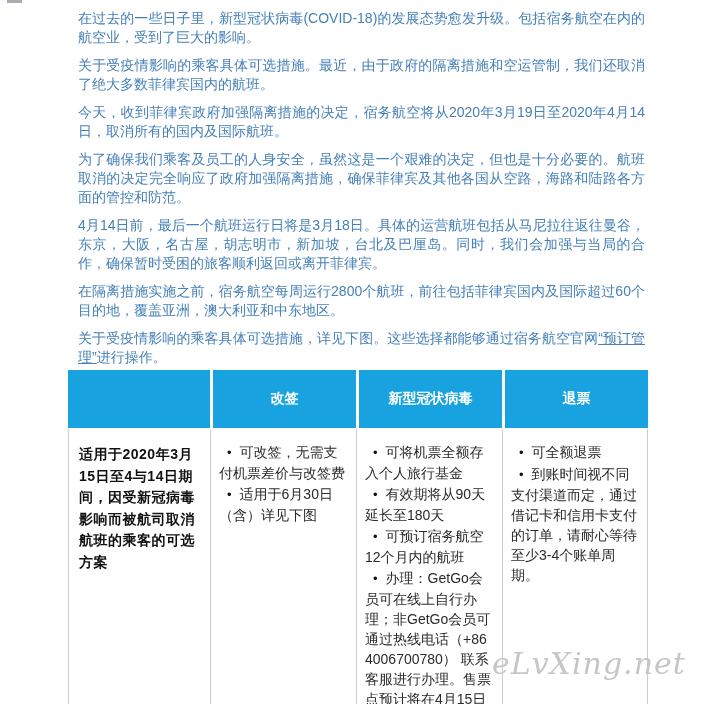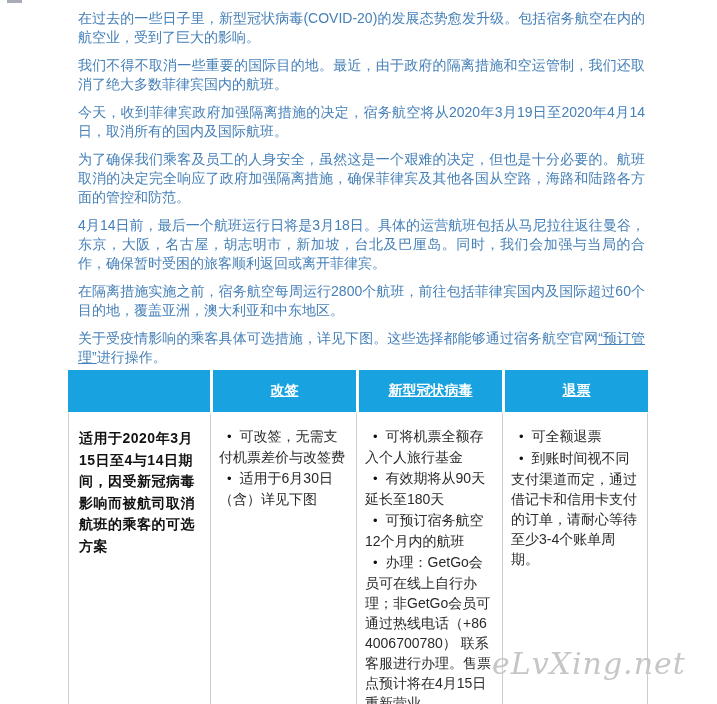--- a/index.html
+++ b/index.html
@@ -23,23 +23,22 @@
   }
 
   table.options-table {
     position: absolute; left: 68px; top: 370px; width: 580px;
     border-collapse: separate; border-spacing: 0; table-layout: fixed;
   }
   .options-table col.c1 { width: 142px; }
   .options-table col.c2, .options-table col.c3, .options-table col.c4 { width: 146px; }
   .options-table th {
     background: #18a3e0; color: #ffffff; font-weight: bold;
-    font-size: 14px; height: 42px; text-align: center; vertical-align: middle;
+    font-size: 14px; height: 58px; text-align: center; vertical-align: middle;
     border-left: 3px solid #ffffff;
-    text-decoration: underline;
   }
   .options-table th:first-child { border-left: none; }
   .options-table td {
     vertical-align: top; background: #ffffff;
     border-left: 1px solid #c9cdd2; border-top: 2px solid #ffffff;
     padding: 12px 6px 0 8px;
     font-size: 14px; line-height: 20px; color: #2a2a2a;
     height: 292px; overflow: hidden;
   }
   .options-table td:last-child { border-right: 1px solid #c9cdd2; }
@@ -56,22 +55,22 @@
     font-size: 30px; color: #c6c6c6; letter-spacing: 1px;
     white-space: nowrap; pointer-events: none;
   }
 </style>
 </head>
 <body>
 
 <div class="top-dash"></div>
 
 <div class="content">
-  <p>在过去的一些日子里，新型冠状病毒(COVID-20)的发展态势愈发升级。包括宿务航空在内的航空业，受到了巨大的影响。</p>
-  <p>我们不得不取消一些重要的国际目的地。最近，由于政府的隔离措施和空运管制，我们还取消了绝大多数菲律宾国内的航班。</p>
+  <p>在过去的一些日子里，新型冠状病毒(COVID-18)的发展态势愈发升级。包括宿务航空在内的航空业，受到了巨大的影响。</p>
+  <p>关于受疫情影响的乘客具体可选措施。最近，由于政府的隔离措施和空运管制，我们还取消了绝大多数菲律宾国内的航班。</p>
   <p>今天，收到菲律宾政府加强隔离措施的决定，宿务航空将从2020年3月19日至2020年4月14日，取消所有的国内及国际航班。</p>
   <p>为了确保我们乘客及员工的人身安全，虽然这是一个艰难的决定，但也是十分必要的。航班取消的决定完全响应了政府加强隔离措施，确保菲律宾及其他各国从空路，海路和陆路各方面的管控和防范。</p>
   <p>4月14日前，最后一个航班运行日将是3月18日。具体的运营航班包括从马尼拉往返往曼谷，东京，大阪，名古屋，胡志明市，新加坡，台北及巴厘岛。同时，我们会加强与当局的合作，确保暂时受困的旅客顺利返回或离开菲律宾。</p>
   <p>在隔离措施实施之前，宿务航空每周运行2800个航班，前往包括菲律宾国内及国际超过60个目的地，覆盖亚洲，澳大利亚和中东地区。</p>
   <p>
     <span>关于受疫情影响的乘客具体可选措施，详见下图。这些选择都能够通过宿务航空官网</span><span class="booking-link">“预订管理”</span><span>进行操作。</span>
   </p>
 </div>
 
 <table class="options-table">

